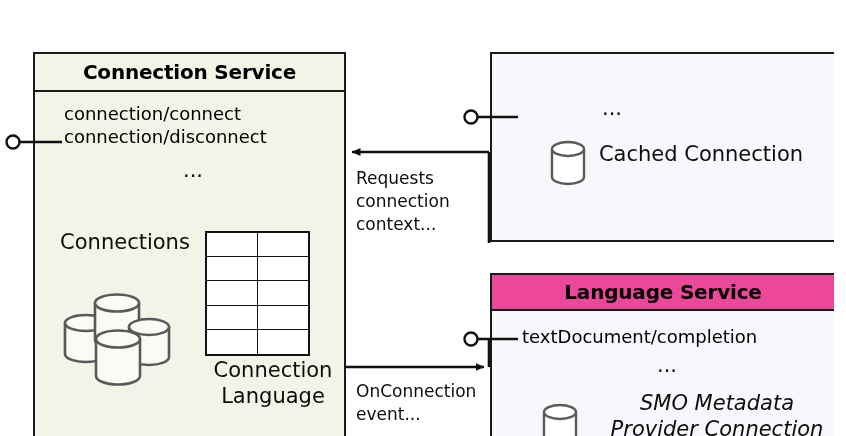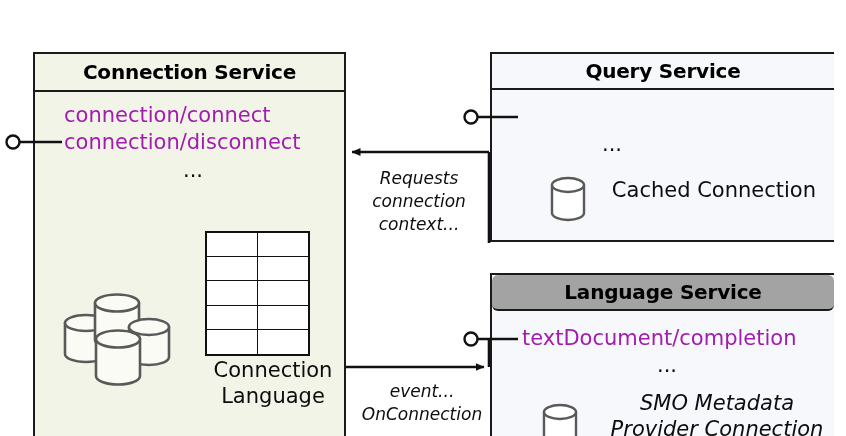--- a/index.html
+++ b/index.html
@@ -78,33 +78,32 @@
   #language-service {
     left: 490px;
     top: 226px;
     width: 346px;
     height: 200px;
     background: #f7f8fb;
   }
   #language-service .comp-header {
     height: 36px;
     font-size: 20px;
-    background: #a3a3a3;
-    border-radius: 6px;
+    background: #ec4899;
   }
   #language-service .comp-body {
     height: calc(100% - 36px);
     background: #f7f8fb;
   }
 
   
   .api-text {
     position: absolute;
-    font-size: 21px;
-    color: #a21caf;
+    font-size: 18px;
+    color: #000000;
     white-space: nowrap;
     line-height: 1.30;
   }
   .ellipsis {
     position: absolute;
     font-size: 21px;
     color: #0d0d0d;
     text-align: center;
     line-height: 1;
   }
@@ -118,21 +117,21 @@
 
   
   #cs-api      { left: 29px; top:  10px; }
   #cs-ellipsis { left: 29px; top:  68px; width: 258px; }
   #cs-active-label { left: 14px; top: 138px; width: 152px; }
   #cs-callback-label { left: 158px; top: 266px; width: 160px; }
 
   
   #qs-api      { left: 30px; top:  14px; }
   #qs-ellipsis { left: 30px; top:  44px; width: 180px; }
-  #qs-cache-label { left: 94px; top: 88px; width: 230px; text-align: right; }
+  #qs-cache-label { left: 94px; top: 88px; width: 230px; text-align: center; }
 
   
   #ls-api      { left: 30px; top:  14px; }
   #ls-ellipsis { left: 30px; top:  44px; width: 290px; }
   #ls-smo-label { left: 100px; top: 80px; width: 250px; text-align: center; font-style: italic; }
 
   
   .callback-table {
     position: absolute;
     left: 170px;
@@ -184,23 +183,22 @@
     left: 0; top: 0;
     width: 846px;
     height: 436px;
     pointer-events: none;
   }
 
   
   .edge-label {
     position: absolute;
     font-size: 17px;
-    font-style: italic;
     color: #0d0d0d;
-    text-align: center;
+    text-align: left;
     line-height: 1.35;
   }
   #label-requests { left: 356px; top: 120px; width: 126px; }
   #label-sent     { left: 356px; top: 333px; width: 132px; }
 </style>
 </head>
 <body>
 
 <div id="canvas">
 
@@ -211,20 +209,21 @@
     <div class="comp-body">
 
       <div class="api-text" id="cs-api">
         <div>connection/connect</div>
         <div>connection/disconnect</div>
       </div>
 
       <div class="ellipsis" id="cs-ellipsis">...</div>
 
       <div class="caption" id="cs-active-label">
+        <div>Connections</div>
       </div>
 
       <div class="cyl-cluster">
         <svg width="130" height="105" viewBox="0 0 130 105">
           <g fill="#fbfbf6" stroke="#595959" stroke-width="2.6" stroke-linejoin="round">
 
             <g>
               <path d="M10,36 L10,67 A21,8 0 0 0 52,67 L52,36 Z"></path>
               <ellipse cx="31" cy="36" rx="21" ry="8"></ellipse>
             </g>
@@ -263,21 +262,20 @@
       <div class="caption" id="cs-callback-label">
         <div>Connection</div>
         <div>Language</div>
       </div>
 
     </div>
   </div>
 
   <div class="component" id="query-service">
 
-    <div class="comp-header">Query Service</div>
 
     <div class="comp-body">
 
 
       <div class="ellipsis" id="qs-ellipsis">...</div>
 
       <div class="cyl-single-qs">
         <svg width="36" height="46" viewBox="0 0 36 46">
           <g fill="#ffffff" stroke="#595959" stroke-width="2.4" stroke-linejoin="round">
             <path d="M2,9 L2,37 A16,7 0 0 0 34,37 L34,9 Z"></path>
@@ -351,17 +349,17 @@
     </g>
   </svg>
 
   <div class="edge-label" id="label-requests">
     <div>Requests</div>
     <div>connection</div>
     <div>context...</div>
   </div>
 
   <div class="edge-label" id="label-sent">
+    <div>OnConnection</div>
     <div>event...</div>
-    <div>OnConnection</div>
   </div>
 
 </div>
 
 </body></html>

